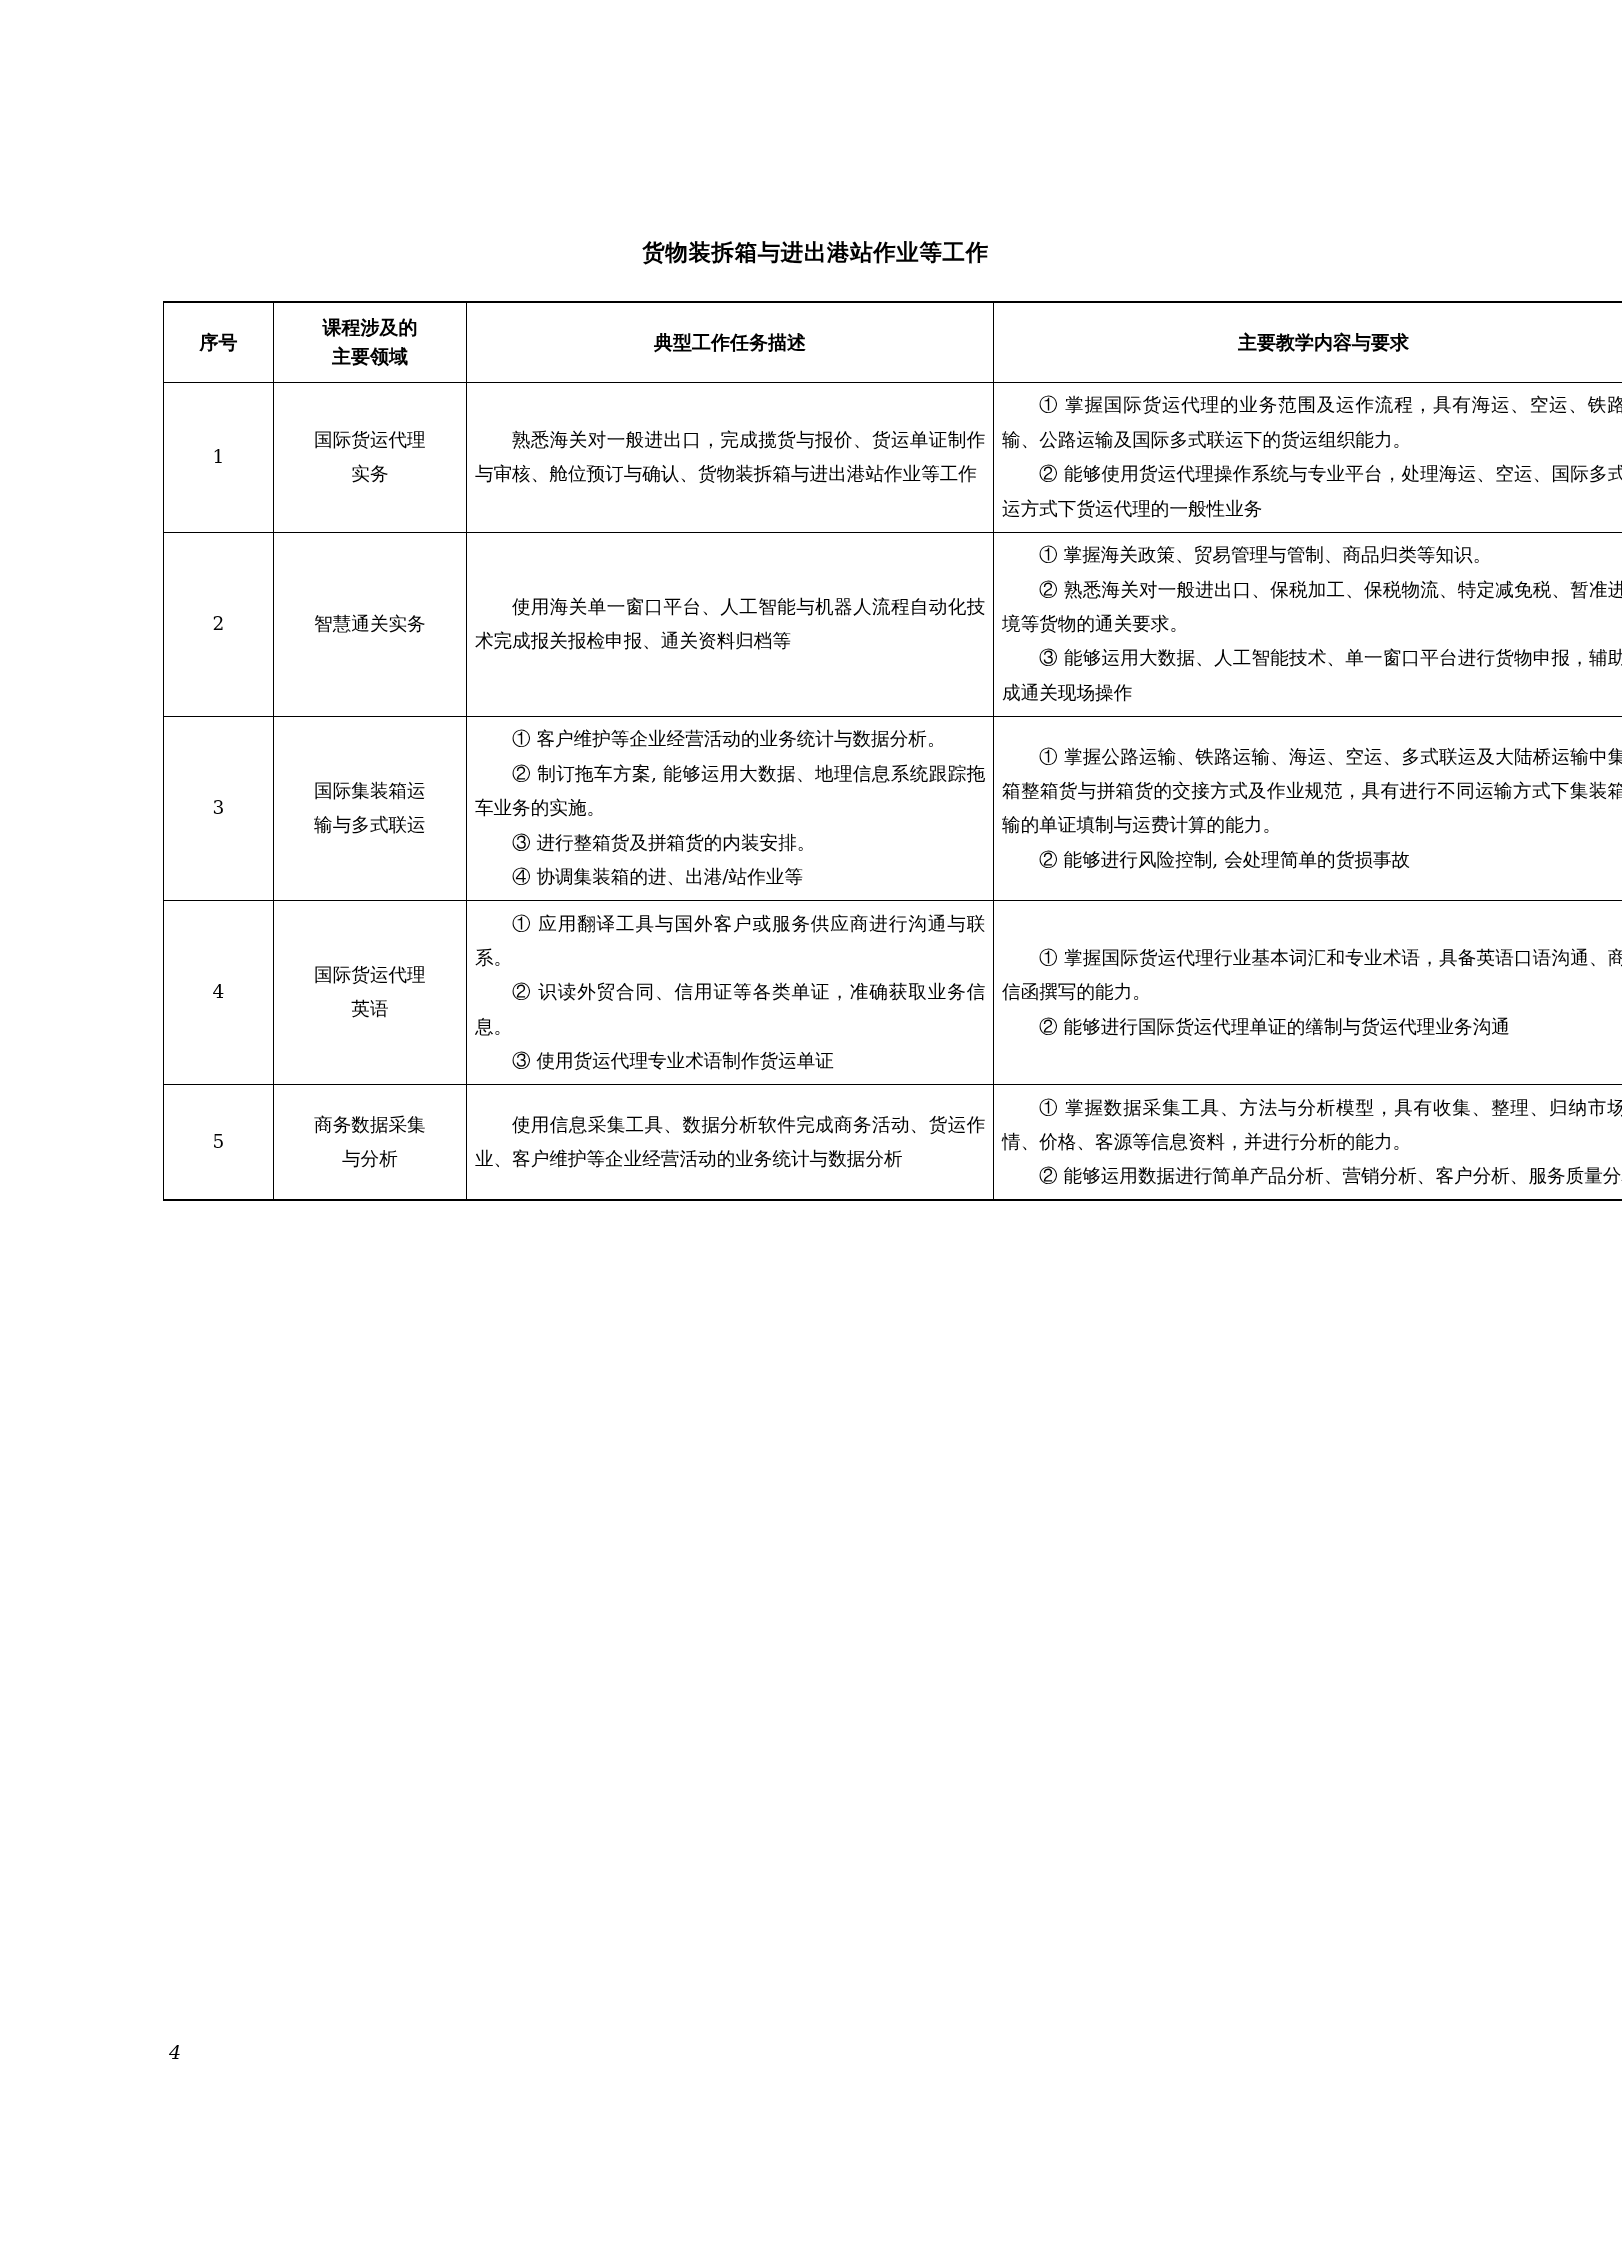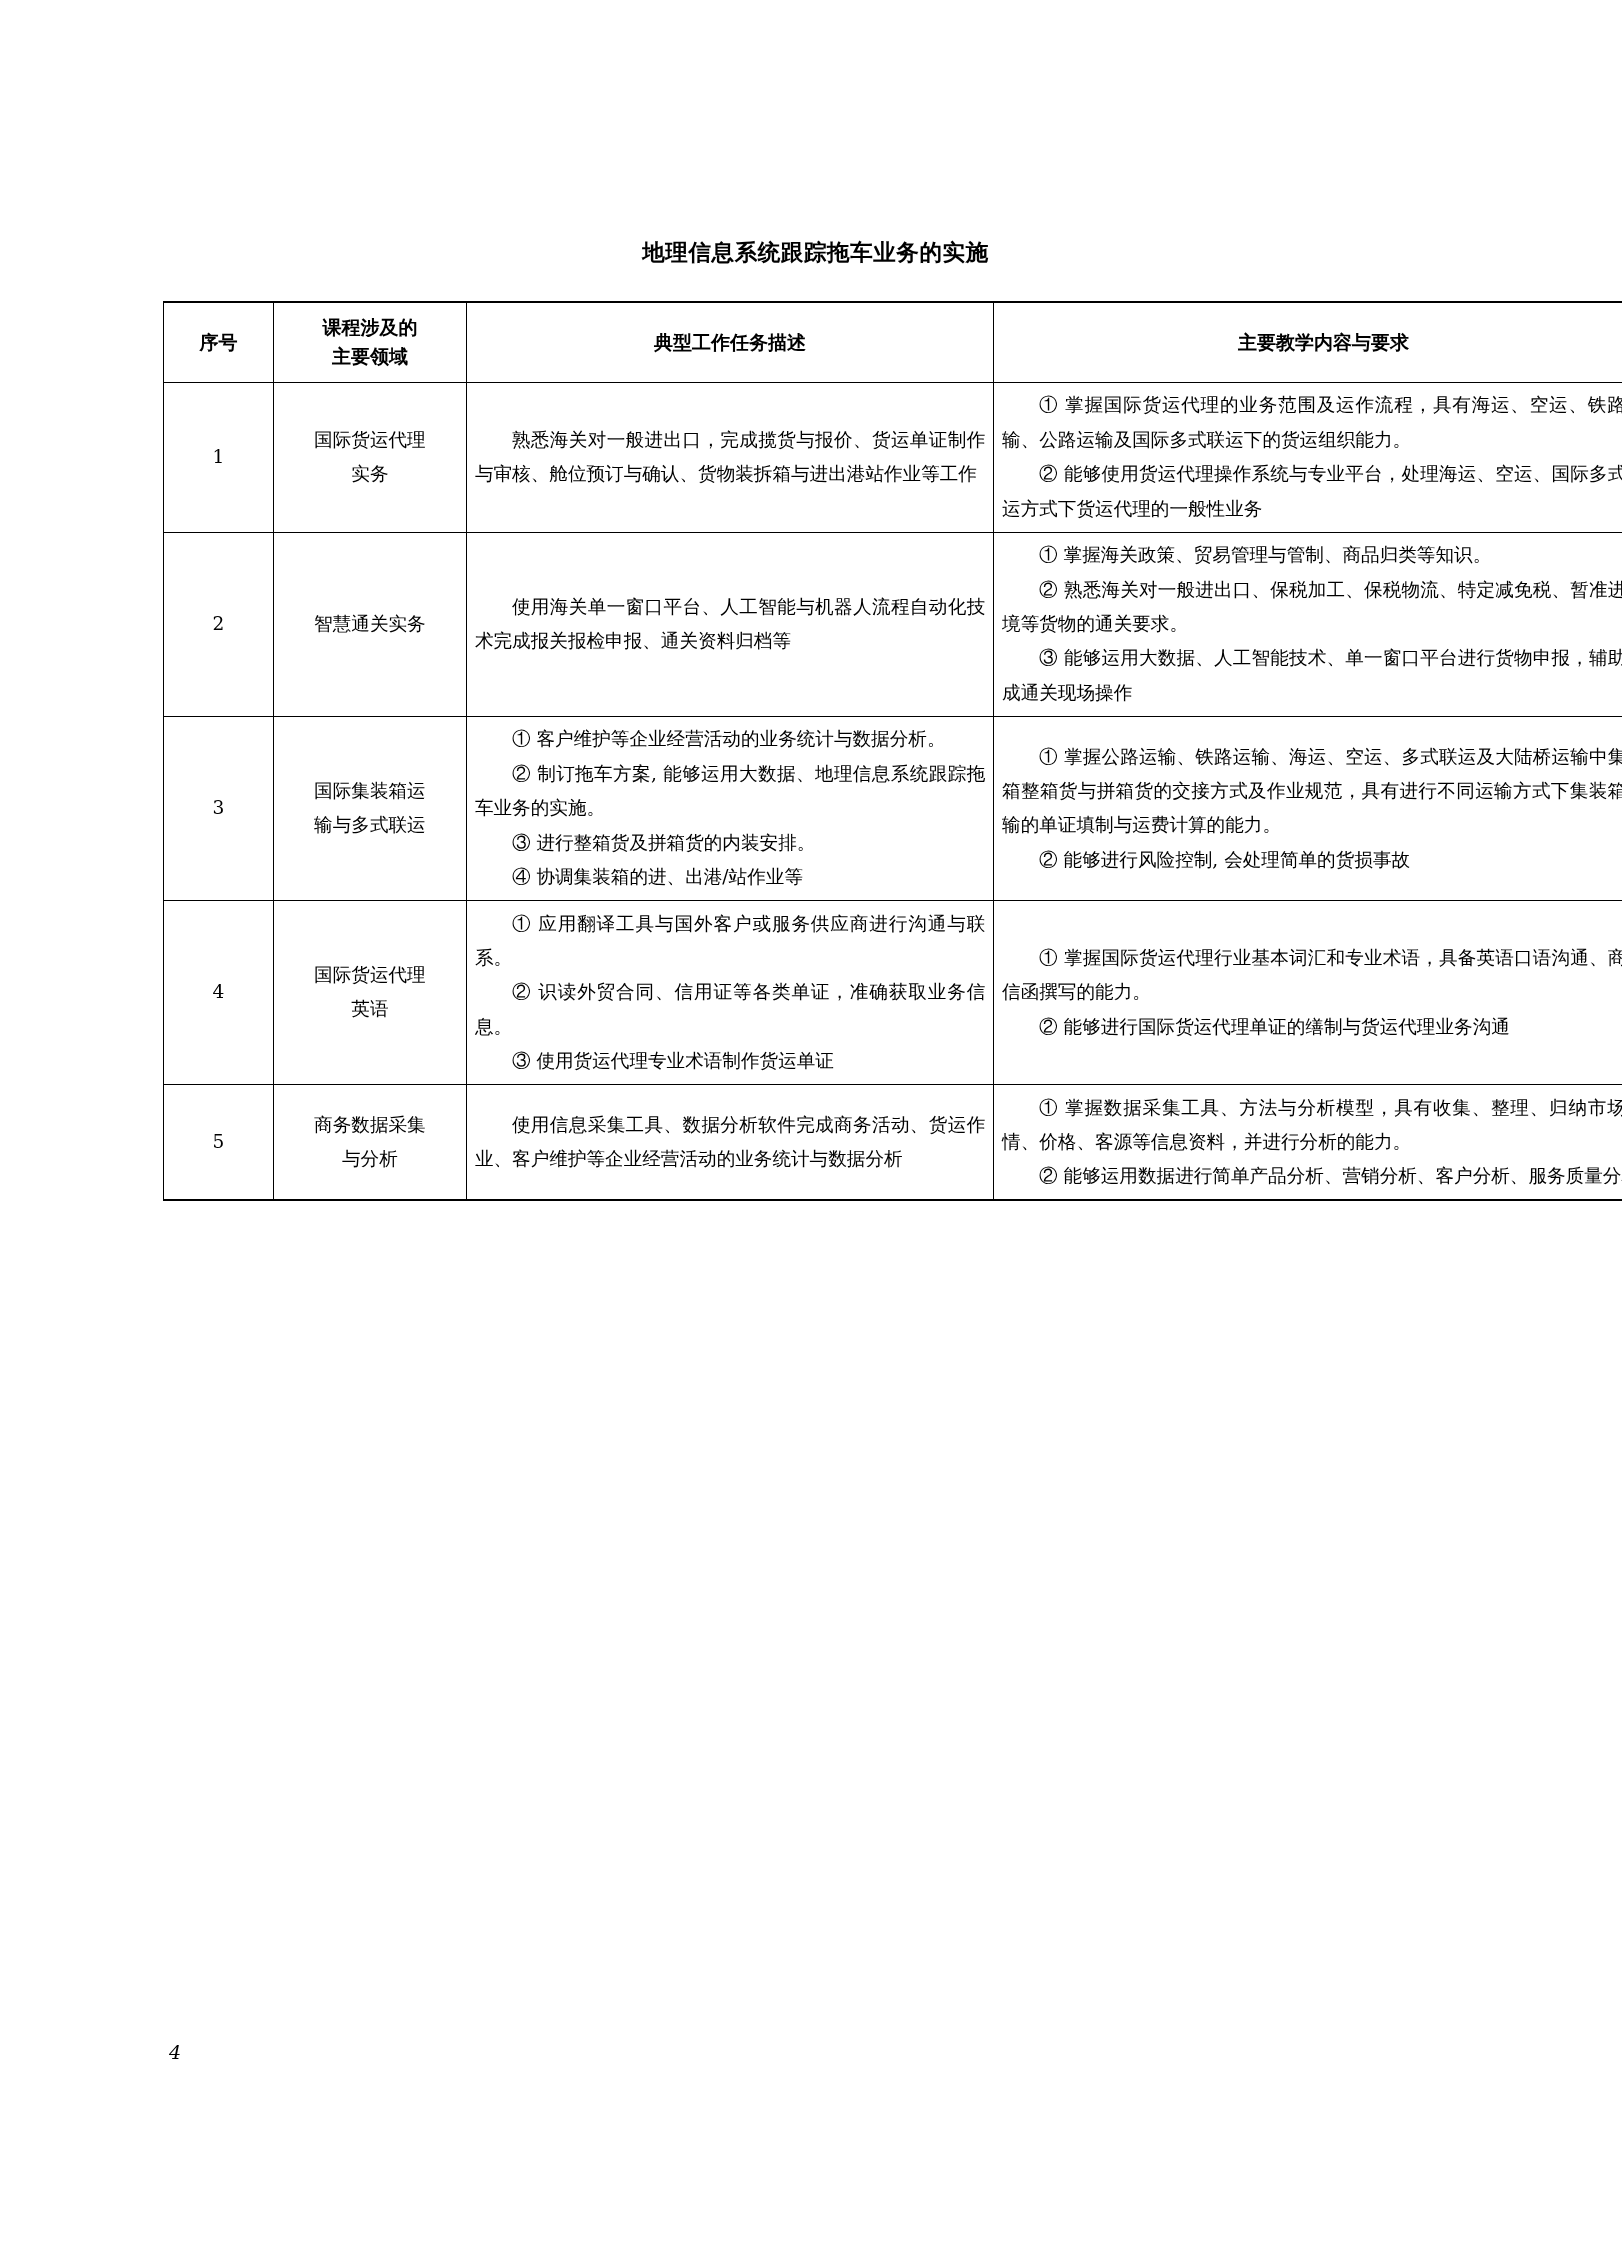--- a/index.html
+++ b/index.html
@@ -79,21 +79,21 @@
     font-family: "DejaVu Serif", "Liberation Serif", serif;
     font-style: italic;
     font-size: 19px;
   }
 </style>
 </head>
 <body>
 
 <div class="page">
 
-  <div class="doc-title">地理信息系统跟踪拖车业务的实施</div>
+  <div class="doc-title">货物装拆箱与进出港站作业等工作</div>
 
   <table class="main">
     <colgroup>
       <col style="width:96px">
       <col style="width:169px">
       <col style="width:461px">
       <col style="width:577px">
     </colgroup>
     <tbody>
       <tr class="header-row">

